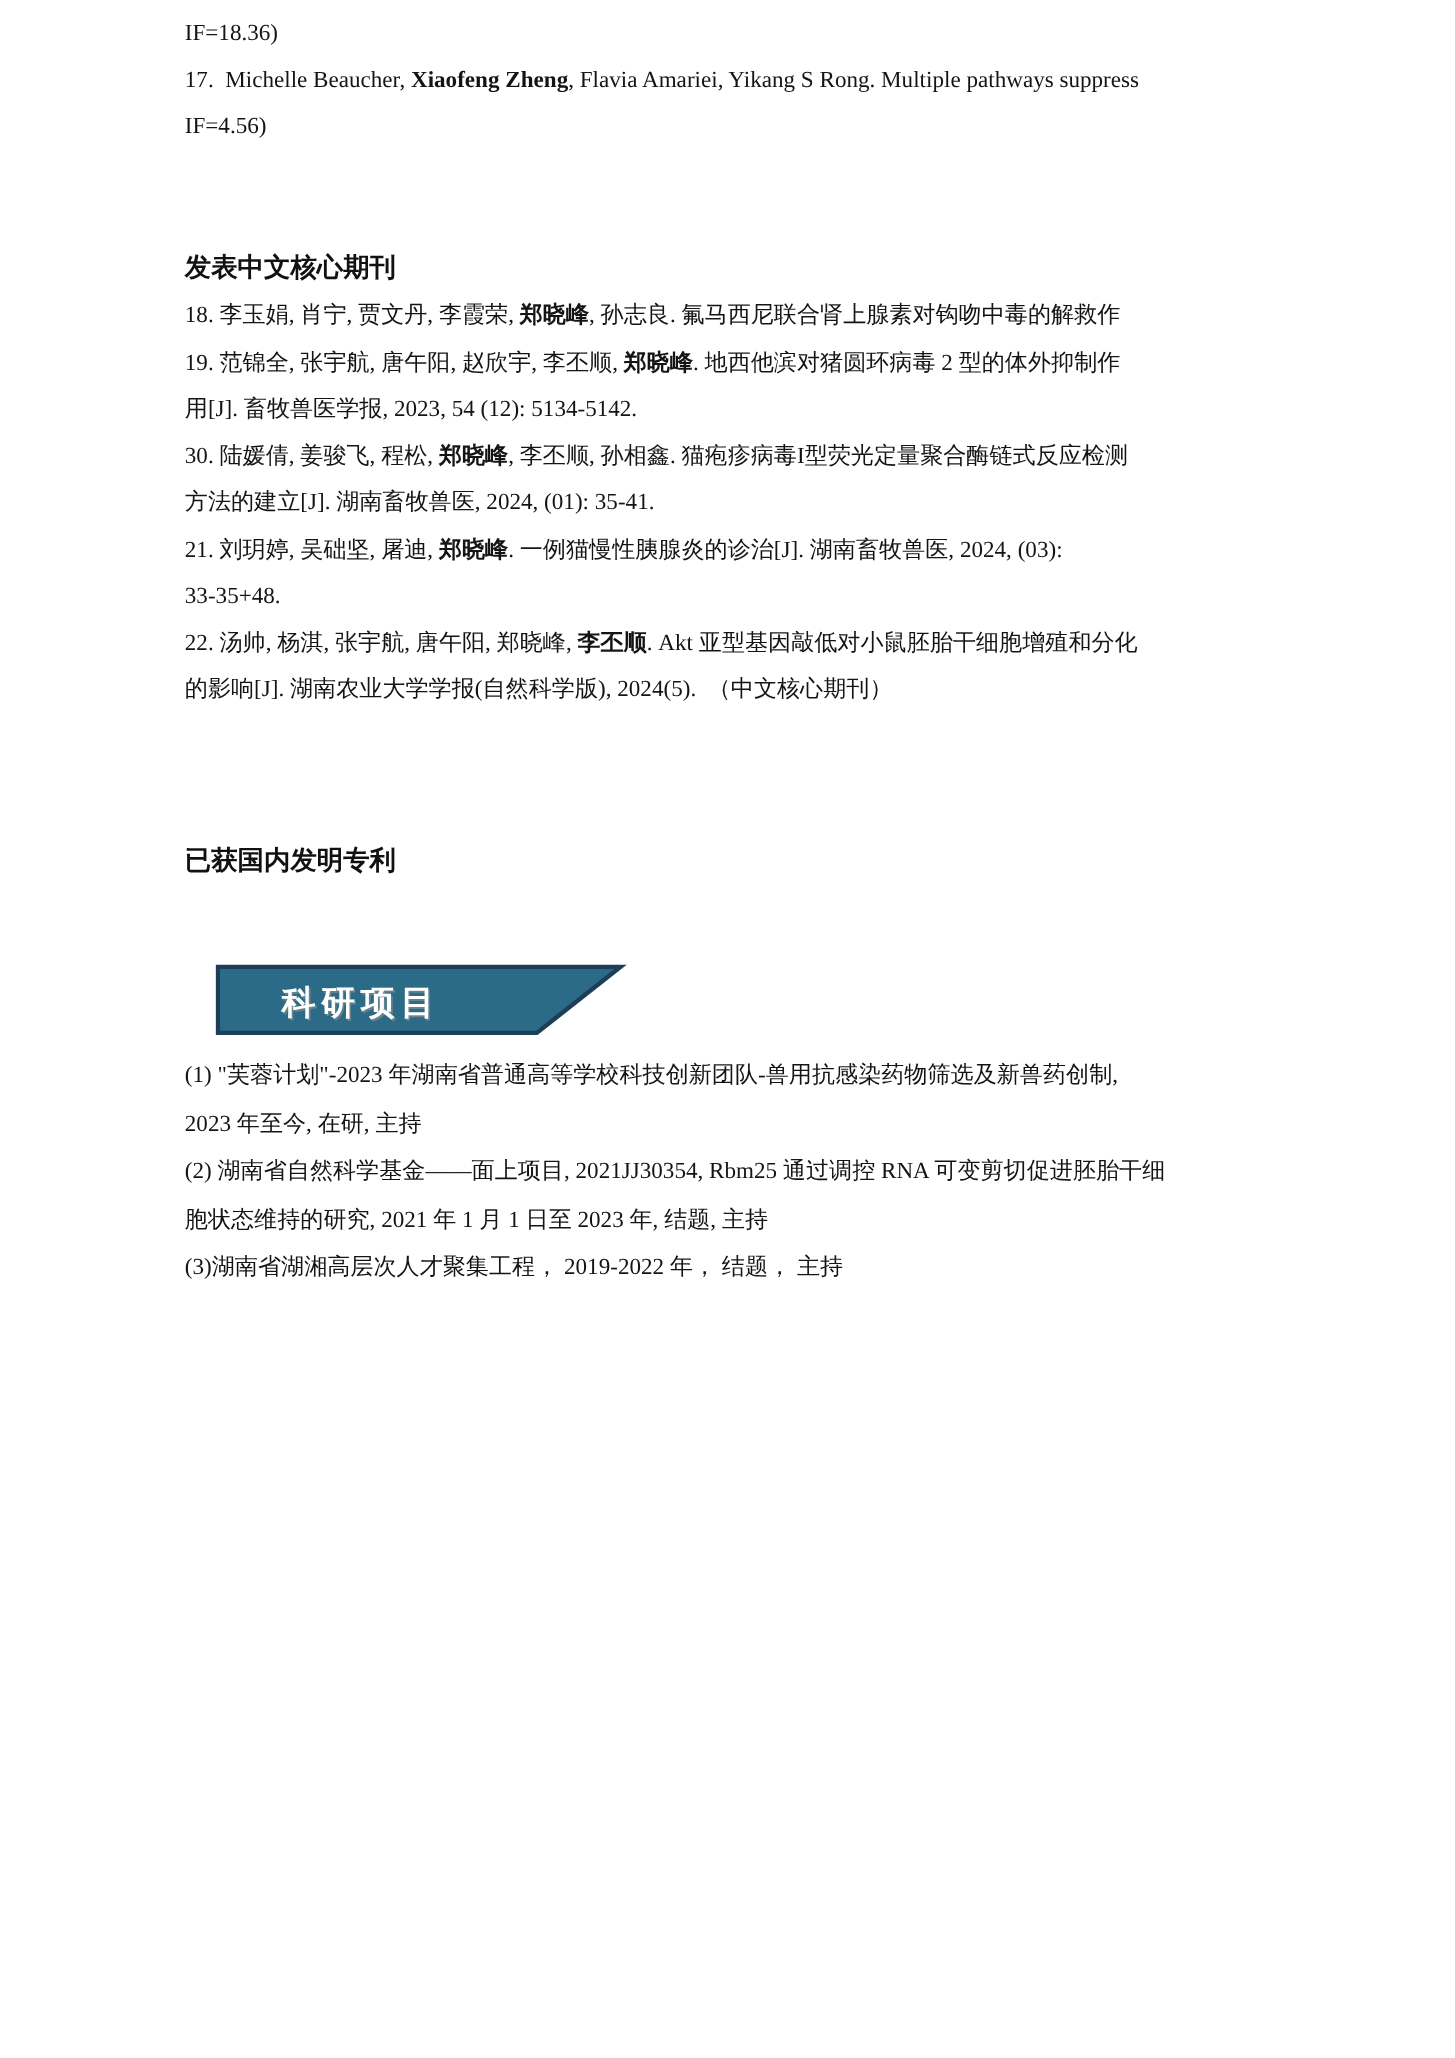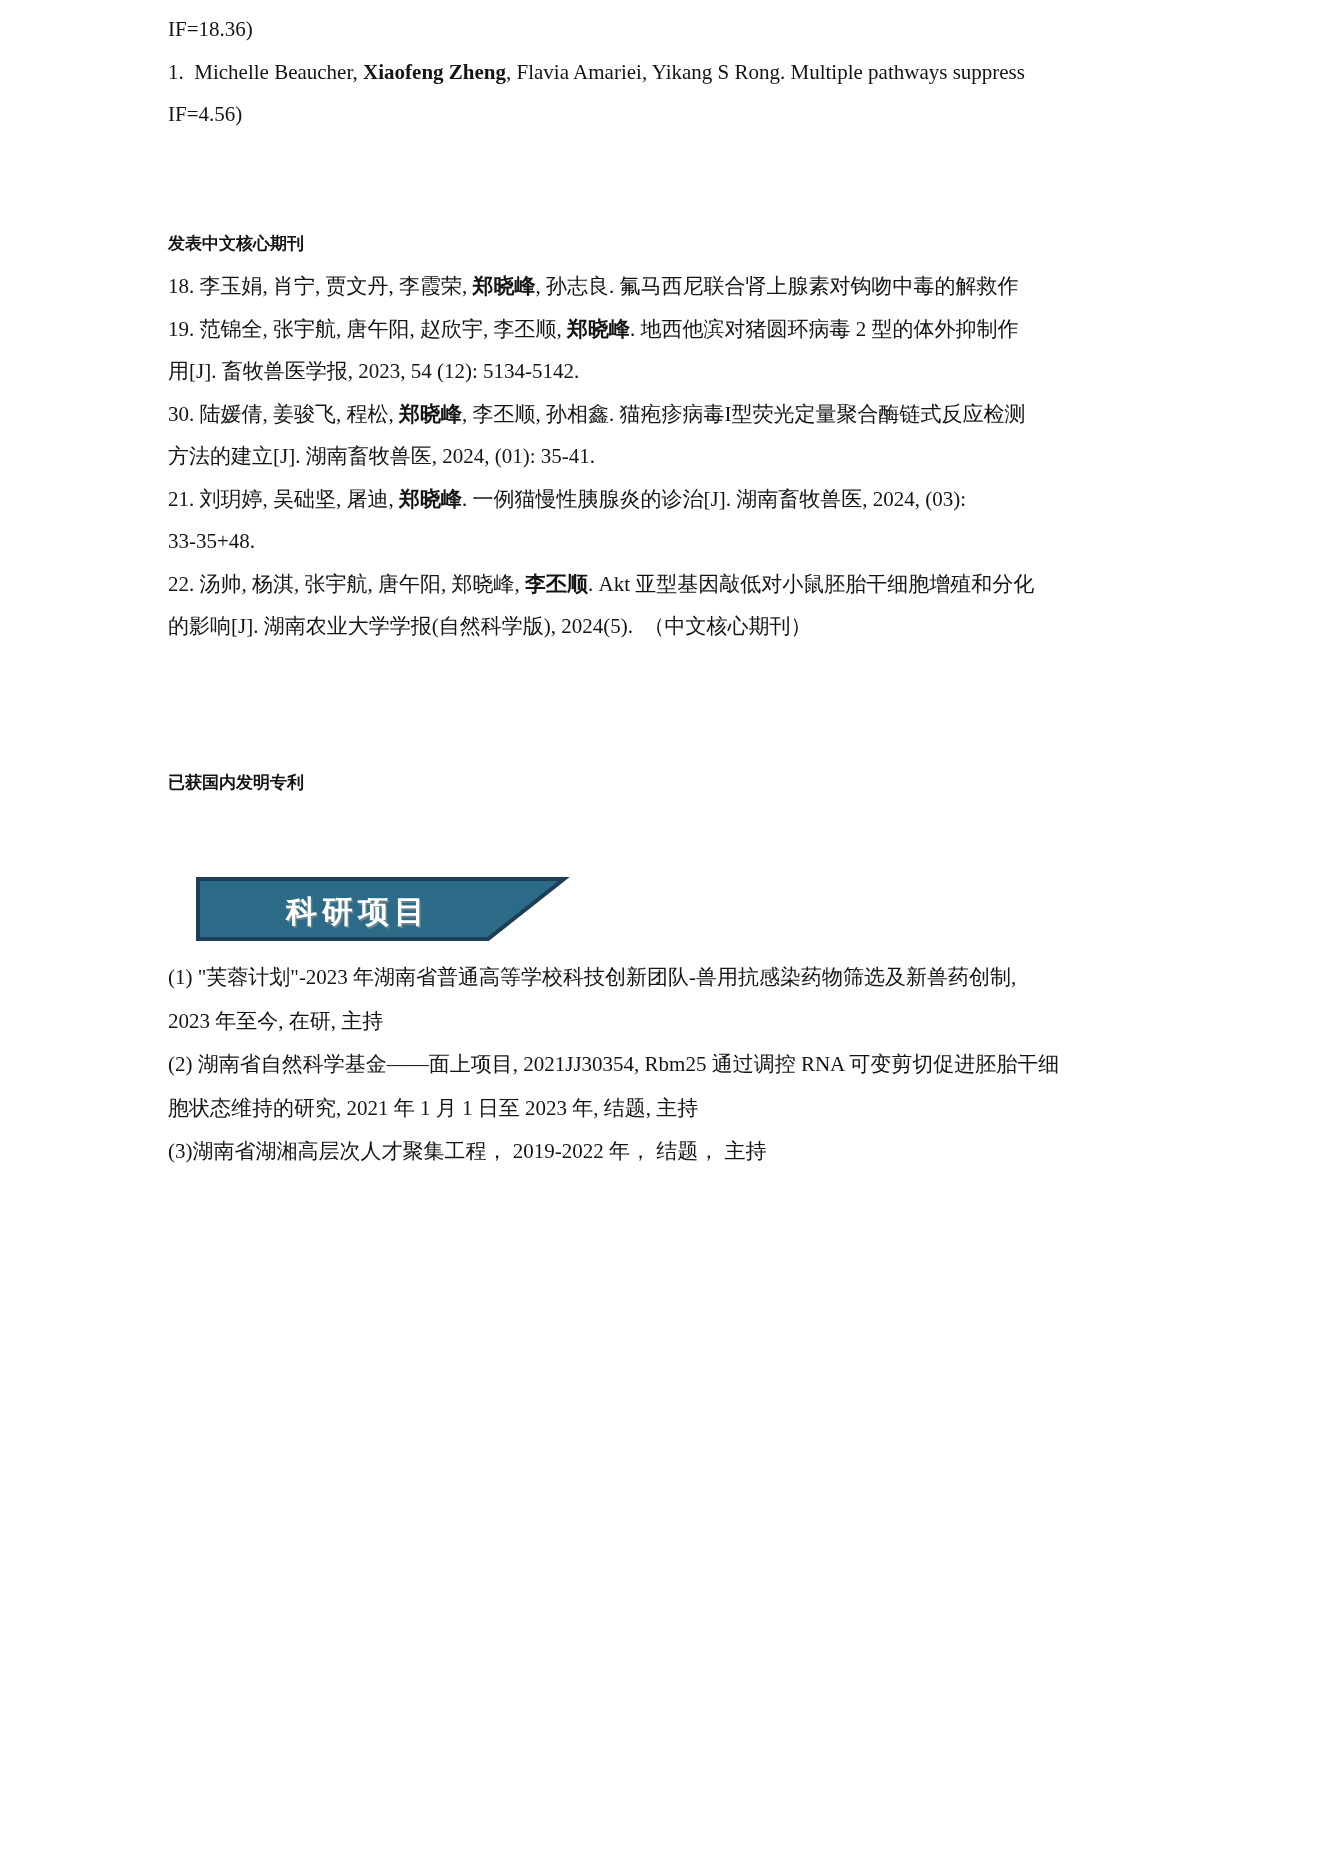--- a/index.html
+++ b/index.html
@@ -21,54 +21,54 @@
   }
   .para.projects{line-height:43.5px;}
   .line{white-space:pre;}
   .line .b{font-weight:bold;}
   .line .u{text-decoration:underline;text-underline-offset:4px;}
   .heading{
     position:absolute;
     left:168px;
     font-family:"Liberation Sans","DejaVu Sans",sans-serif;
     font-weight:bold;
-    font-size:17px;
+    font-size:24px;
     line-height:27px;
     color:#111111;
     white-space:pre;
   }
   .banner{
     position:absolute;
     left:196px;
     top:876px;
     width:374px;
     height:68px;
   }
   .banner svg{position:absolute;left:0;top:0;}
   .banner-label{
     position:absolute;
-    left:90px;
+    left:60px;
     top:15px;
     font-family:"Liberation Sans","DejaVu Sans",sans-serif;
     font-weight:bold;
     font-size:31px;
     letter-spacing:5px;
     color:#ffffff;
     text-shadow:1.5px 1.5px 0 rgba(150,150,150,0.55);
     white-space:pre;
   }
 </style>
 </head>
 <body>
 
 <div class="page">
 
   <div class="para" style="top:8px;">
       <div class="line"><span>IF=18.36)</span></div>
-      <div class="line"><span>1.  Michelle Beaucher, </span><span class="b">Xiaofeng Zheng</span><span>, Flavia Amariei, Yikang S Rong. Multiple pathways suppress</span></div>
+      <div class="line"><span>17.  Michelle Beaucher, </span><span class="b">Xiaofeng Zheng</span><span>, Flavia Amariei, Yikang S Rong. Multiple pathways suppress</span></div>
       <div class="line"><span>IF=4.56)</span></div>
     </div>
 
   <div class="heading" style="top:230px;">发表中文核心期刊</div>
 
   <div class="para" style="top:265px;">
       <div class="line"><span>18. 李玉娟, 肖宁, 贾文丹, 李霞荣, </span><span class="b">郑晓峰</span><span>, 孙志良. 氟马西尼联合肾上腺素对钩吻中毒的解救作</span></div>
       <div class="line"><span>19. 范锦全, 张宇航, 唐午阳, 赵欣宇, 李丕顺, </span><span class="b">郑晓峰</span><span>. 地西他滨对猪圆环病毒 2 型的体外抑制作</span></div>
       <div class="line"><span>用[J]. 畜牧兽医学报, 2023, 54 (12): 5134-5142.</span></div>
       <div class="line"><span>30. 陆媛倩, 姜骏飞, 程松, </span><span class="b">郑晓峰</span><span>, 李丕顺, 孙相鑫. 猫疱疹病毒I型荧光定量聚合酶链式反应检测</span></div>

